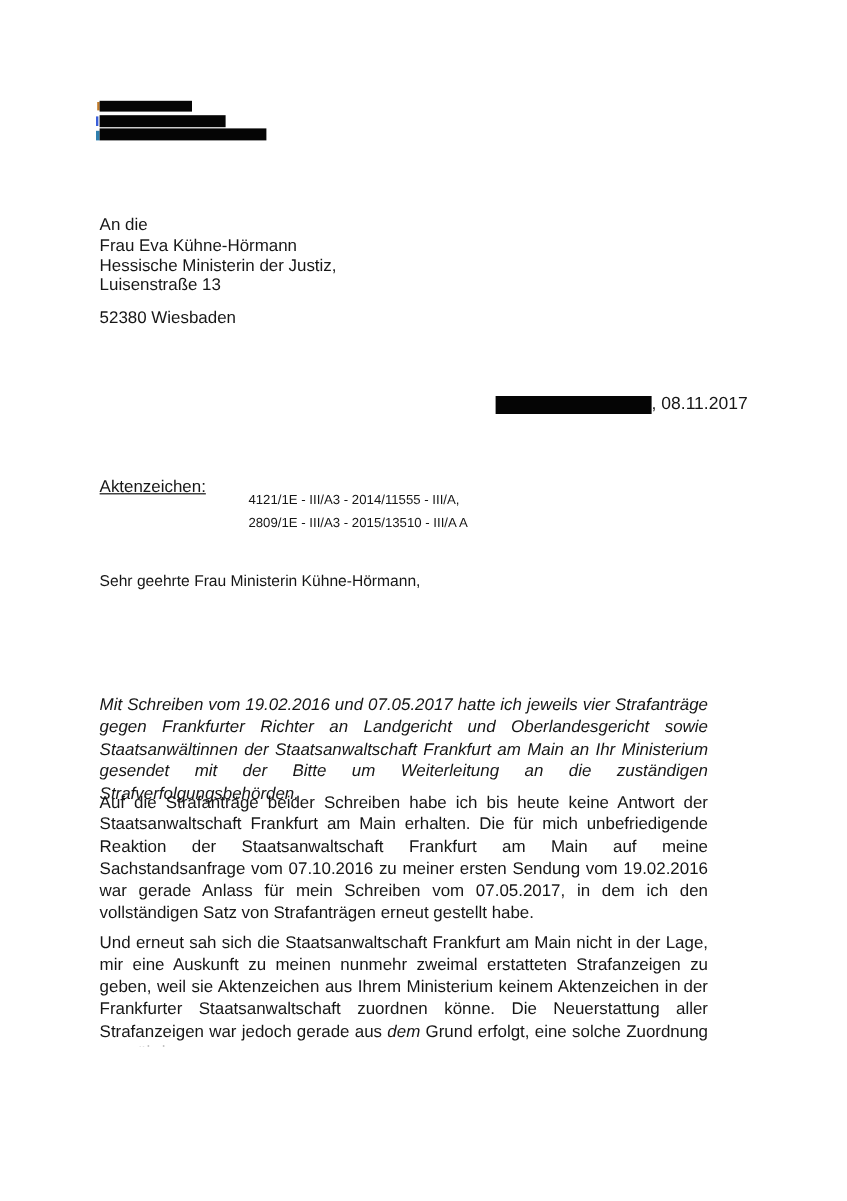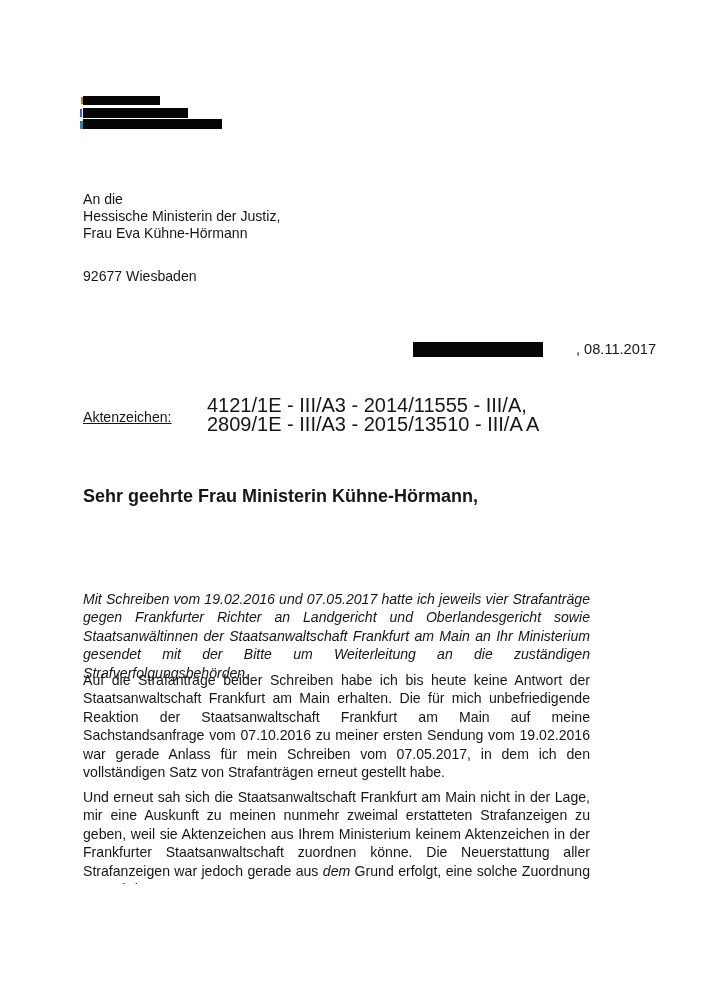--- a/index.html
+++ b/index.html
@@ -3,21 +3,20 @@
 <meta charset="utf-8">
 <style>
   html,body{margin:0;padding:0;background:#ffffff;}
   .page{
     position:relative;
     width:706px;height:872px;
     background:#ffffff;
     font-family:"Liberation Sans", sans-serif;
     color:#161616;
     overflow:hidden;
-    margin-top:12px;
   }
   
   .redaction{position:absolute;background:#050505;}
   .bar-sender-1{left:83px;top:84px;width:77px;height:9px;}
   .bar-sender-2{left:83px;top:96px;width:105px;height:9.5px;}
   .bar-sender-3{left:83px;top:107px;width:139px;height:10px;}
   .remnant{position:absolute;}
   .remnant-1{left:81px;top:85px;width:2px;height:7px;background:#c07a2a;}
   .remnant-2{left:80px;top:97px;width:2px;height:8px;background:#3a5fd9;}
   .remnant-3{left:80px;top:109px;width:3px;height:8px;background:#2f7fae;}
@@ -27,35 +26,35 @@
     font-size:14.1px;line-height:16.8px;white-space:nowrap;
   }
   .recipient-city{
     position:absolute;left:83px;top:256px;
     font-size:14.1px;line-height:16.8px;white-space:nowrap;
   }
   
   .bar-date{left:413px;top:330px;width:130px;height:14.5px;}
   .date-suffix{
     position:absolute;left:543px;top:328px;
-    font-size:14.6px;line-height:18px;white-space:nowrap;padding-left:33px;
+    font-size:14.6px;line-height:18px;white-space:nowrap;
   }
   
   .ref-label{
     position:absolute;left:83px;top:396px;
     font-size:14.1px;line-height:19px;white-space:nowrap;text-decoration:underline;
   }
   .ref-lines{
-    position:absolute;left:207px;top:384px;
-    font-size:20px;line-height:19px;white-space:nowrap;
+    position:absolute;left:207px;top:408px;
+    font-size:11px;line-height:19px;white-space:nowrap;
   }
   
   .salutation{
     position:absolute;left:83px;top:475px;
-    font-size:18px;line-height:18.4px;white-space:nowrap;font-weight:bold;
+    font-size:13px;line-height:18.4px;white-space:nowrap;
   }
   .para{
     position:absolute;left:83px;width:507px;
     font-size:14.1px;line-height:18.4px;
     text-align:justify;
     hyphens:manual;
   }
   .para-1{top:512px;}
   .para-2{top:578px;font-style:italic;}
   .para-3{top:659px;}
@@ -80,24 +79,25 @@
     <span class="remnant remnant-1"></span>
     <span class="remnant remnant-2"></span>
     <span class="remnant remnant-3"></span>
     <div class="redaction bar-sender-1"></div>
     <div class="redaction bar-sender-2"></div>
     <div class="redaction bar-sender-3"></div>
   </div>
 
   <div class="recipient">
     <div>An die</div>
+    <div>Frau Eva Kühne-Hörmann</div>
     <div>Hessische Ministerin der Justiz,</div>
-    <div>Frau Eva Kühne-Hörmann</div>
+    <div>Luisenstraße 13</div>
   </div>
-  <div class="recipient-city">92677 Wiesbaden</div>
+  <div class="recipient-city">52380 Wiesbaden</div>
 
   <div class="redaction bar-date"></div>
   <div class="date-suffix">, 08.11.2017</div>
 
   <div class="ref-label">Aktenzeichen:</div>
   <div class="ref-lines">
     <div>4121/1E - III/A3 - 2014/11555 - III/A,</div>
     <div>2809/1E - III/A3 - 2015/13510 - III/A A</div>
   </div>
 

